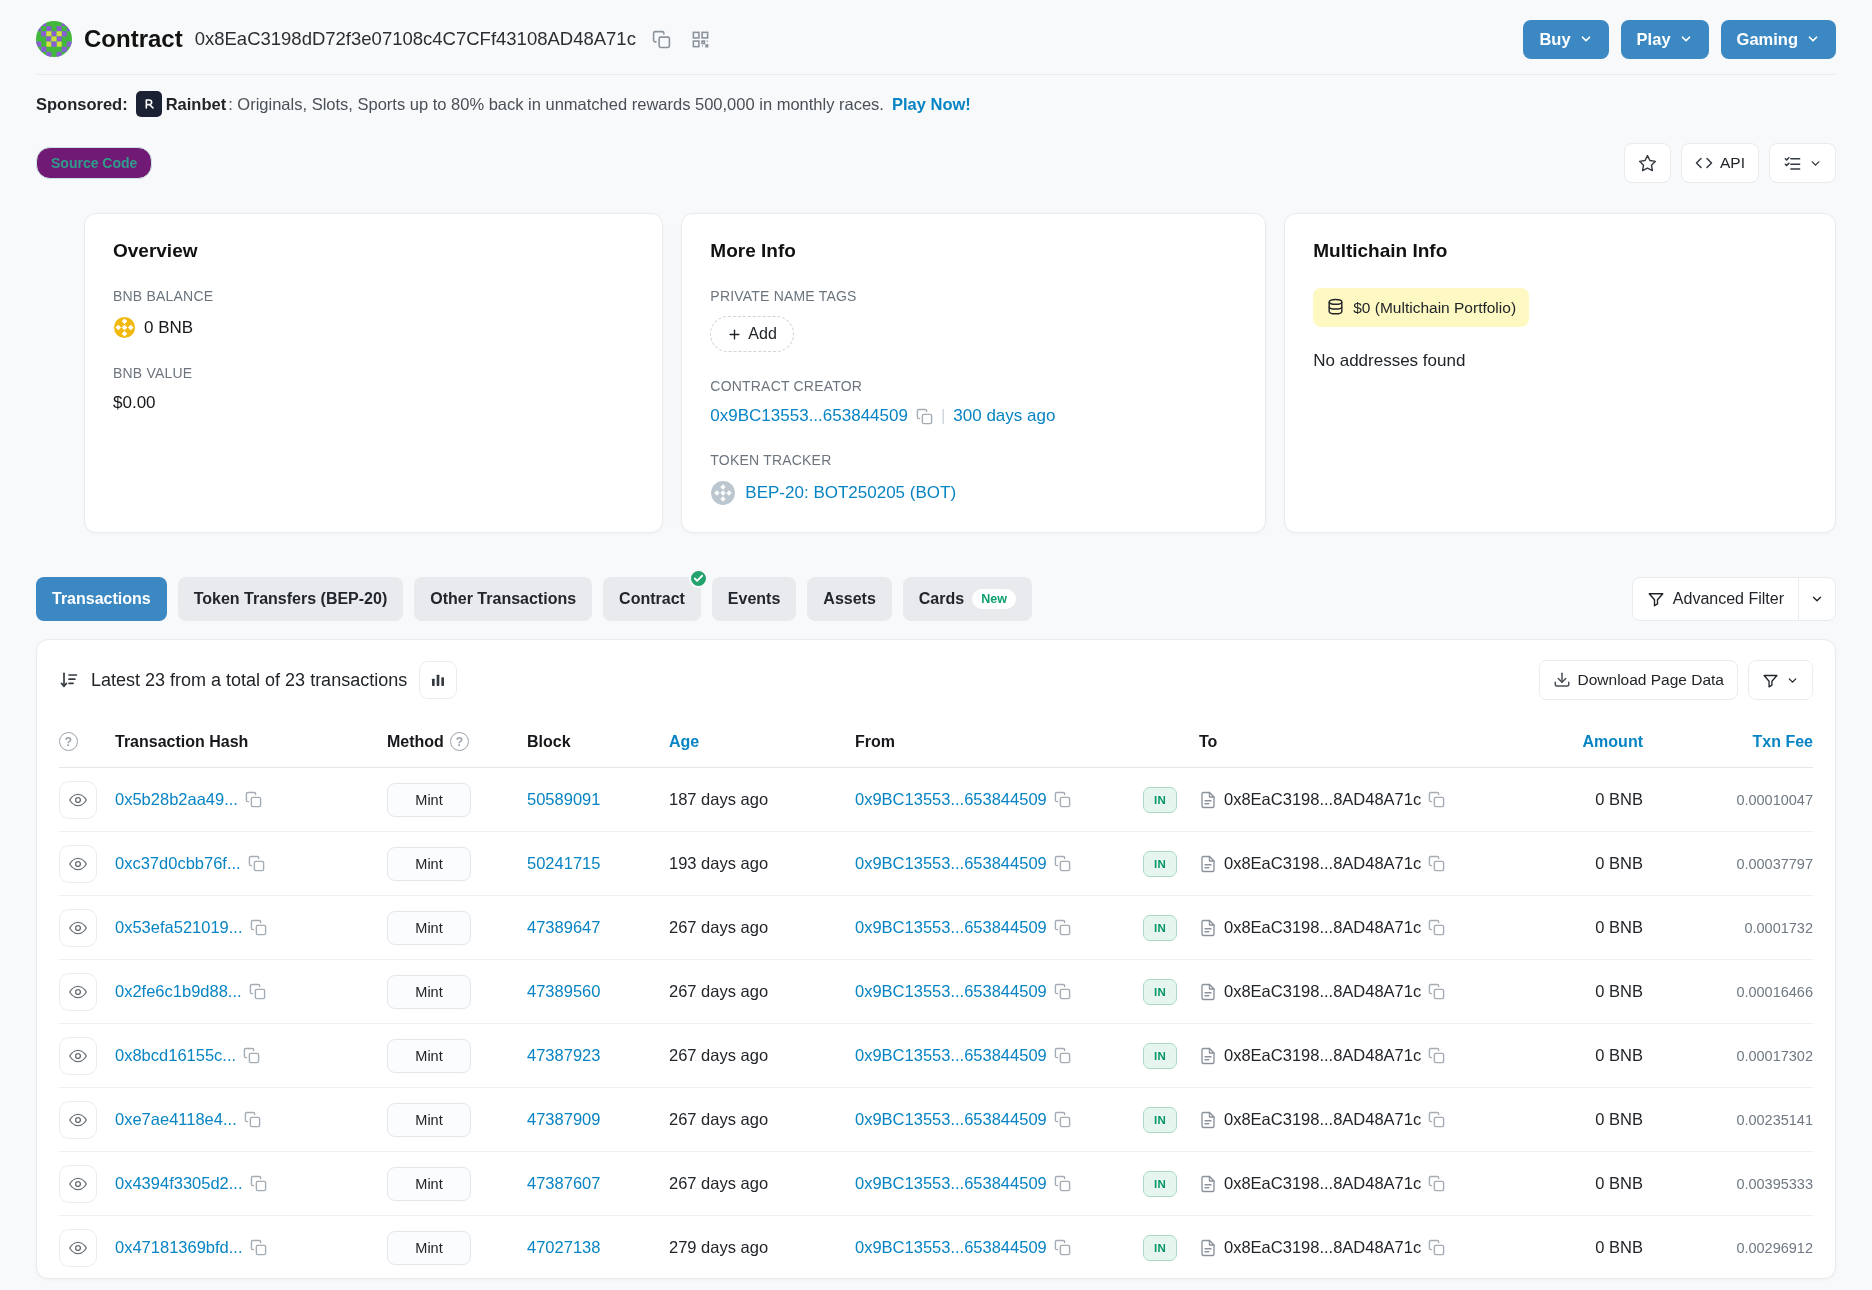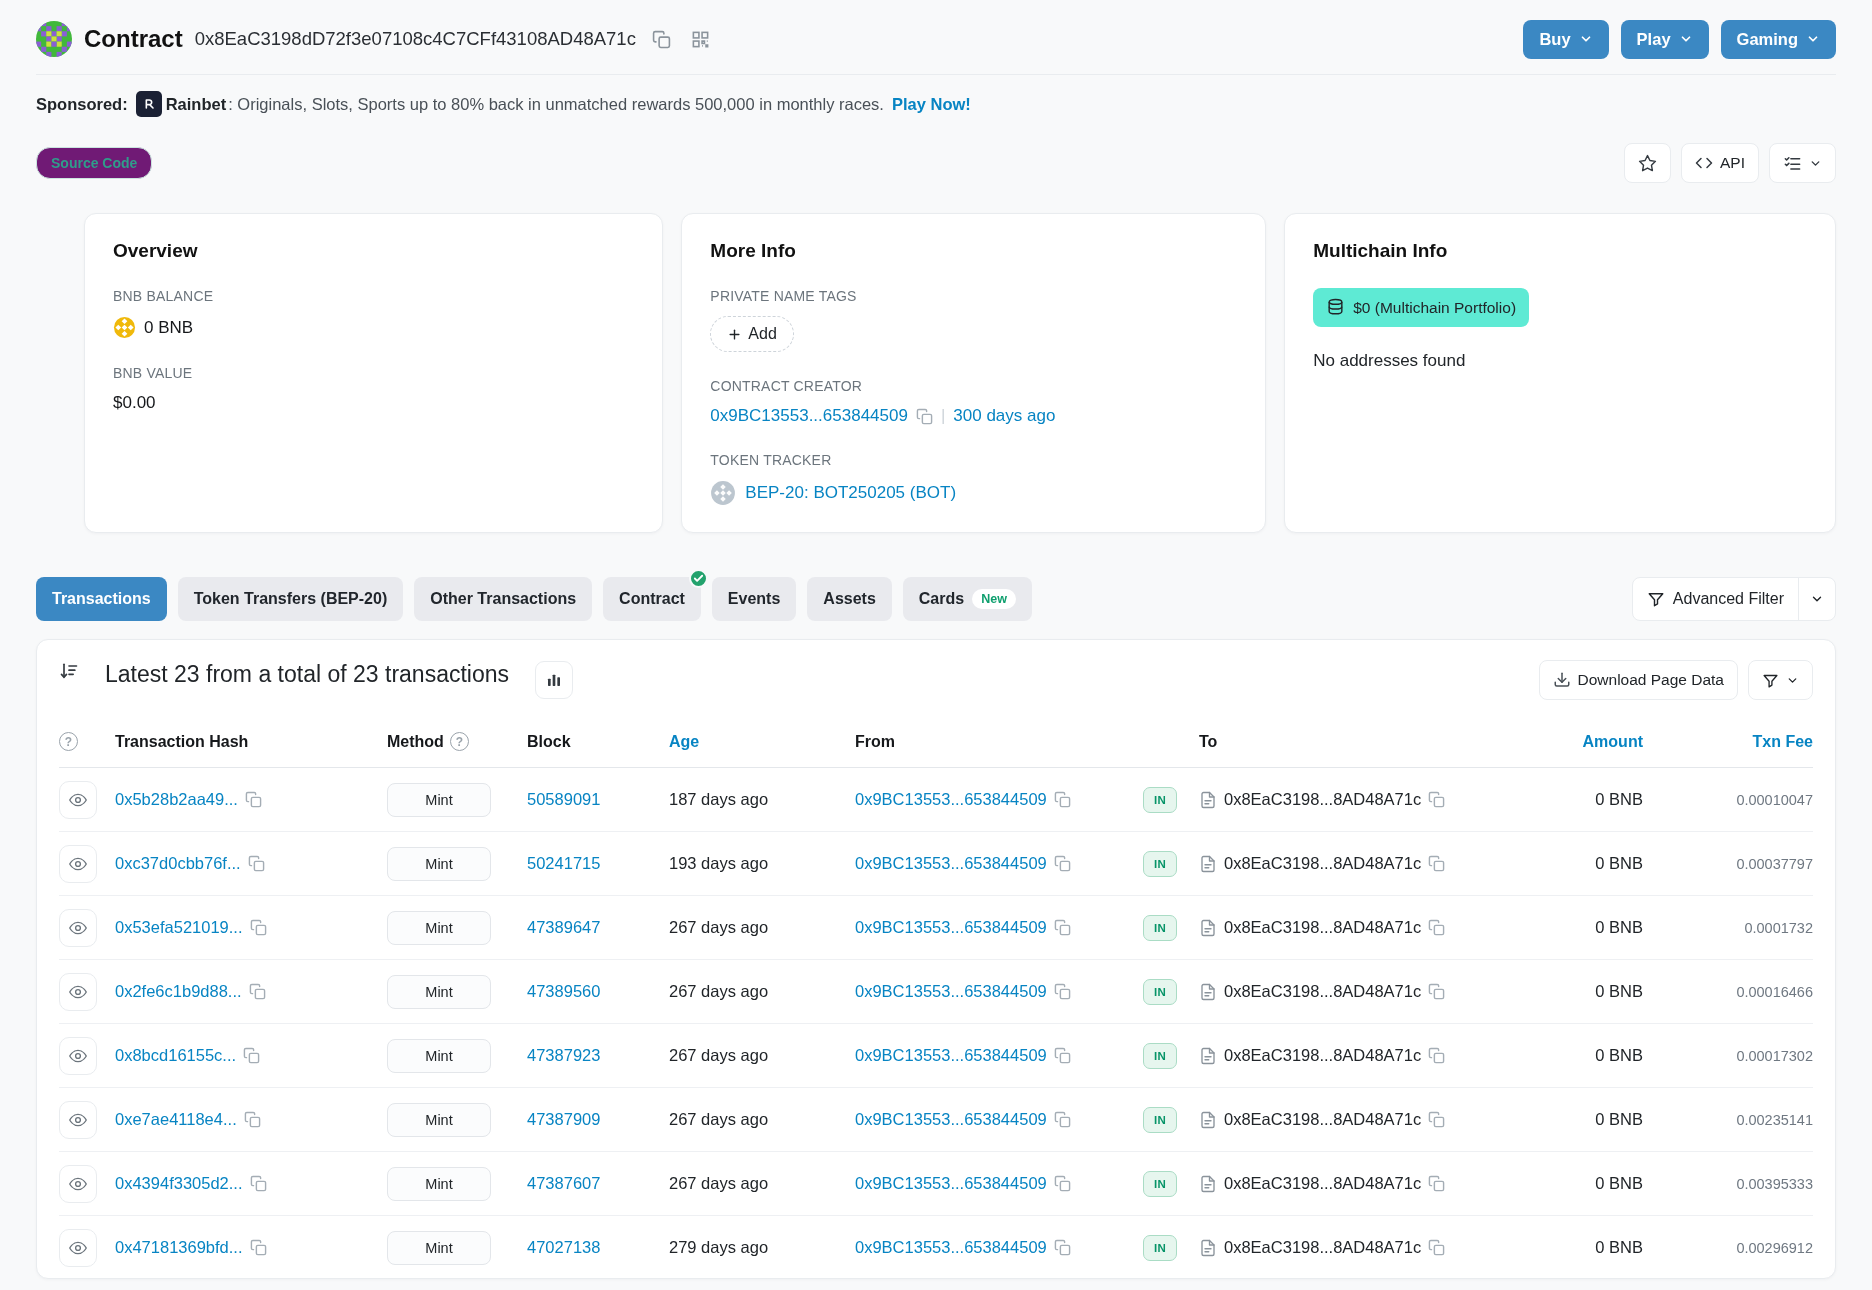--- a/index.html
+++ b/index.html
@@ -61,21 +61,21 @@
   .add-pill {
     display:inline-flex; align-items:center; gap:6px; border:1px dashed #ced4da; border-radius:18px;
     background:#fff; padding:8px 16px; font-size:16px; color:#212529; cursor:pointer; margin-bottom:26px;
     font-family:"Liberation Sans", sans-serif;
   }
   .link { color:#0784c3; text-decoration:none; cursor:pointer; }
   .creator-row { display:flex; align-items:center; gap:8px; font-size:17px; margin-bottom:26px; }
   .sep { color:#ced4da; }
   .token-row { display:flex; align-items:center; gap:9px; font-size:17px; }
   .portfolio-pill {
-    display:inline-flex; align-items:center; gap:8px; background:#5eead4; border:none; border-radius:8px;
+    display:inline-flex; align-items:center; gap:8px; background:#fef9c3; border:none; border-radius:8px;
     padding:10px 13px; font-size:15.5px; color:#212529; cursor:pointer; margin-bottom:24px;
     font-family:"Liberation Sans", sans-serif;
   }
   .empty-msg { font-size:17px; color:#212529; }
 
   
   .tabs-row { display:flex; align-items:flex-end; justify-content:space-between; margin-top:44px; }
   .tabs { display:flex; gap:11px; }
   .tab {
     position:relative; background:#e9eaee; border:none; border-radius:8px; padding:12px 16px;
@@ -93,21 +93,21 @@
   }
   .adv-left { display:flex; align-items:center; gap:8px; padding:0 14px; height:42px; font-size:16px; color:#212529; }
   .adv-right { display:flex; align-items:center; padding:0 11px; border-left:1px solid #e9ecef; color:#212529; }
 
   
   .table-card {
     background:#fff; border:1px solid #e9ecef; border-radius:12px; margin-top:18px;
     box-shadow:0 1px 3px rgba(16,24,40,.04); padding:20px 22px 0 22px; height:640px; overflow:hidden;
   }
   .table-head-row { display:flex; align-items:center; justify-content:space-between; }
-  .summary { display:flex; align-items:flex-start; gap:26px; font-size:23px; color:#212529; }
+  .summary { display:flex; align-items:center; gap:12px; font-size:18px; color:#212529; }
   .chart-btn { background:#fff; border:1px solid #e9ecef; border-radius:9px; width:38px; height:38px; display:inline-flex; align-items:center; justify-content:center; cursor:pointer; color:#343a40; }
   .table-head-actions { display:flex; gap:10px; }
 
   .tbl { margin-top:16px; }
   .tr { display:flex; align-items:center; height:64px; border-bottom:1px solid #eef0f3; }
   .thead { height:52px; border-bottom:1px solid #e4e7eb; font-weight:bold; font-size:16px; color:#16181b; }
   .thead .th { display:flex; align-items:center; gap:6px; }
   .td, .th { display:flex; align-items:center; gap:7px; }
   .c-eye { width:56px; }
   .c-hash { width:272px; }
@@ -117,21 +117,21 @@
   .c-from { width:288px; }
   .c-dir { width:56px; }
   .c-to { width:336px; }
   .c-amount { flex:1; justify-content:flex-end; }
   .c-fee { width:170px; justify-content:flex-end; }
   .th-link { color:#0784c3; cursor:pointer; text-decoration:none; }
   .eye-btn { width:38px; height:38px; border-radius:10px; border:1px solid #e9ecef; background:#fff; color:#6c757d; display:flex; align-items:center; justify-content:center; cursor:pointer; }
   .hash-link, .block-link, .from-link { color:#0784c3; text-decoration:none; font-size:16.5px; cursor:pointer; }
   .copy-btn { color:#a4adb5; cursor:pointer; display:inline-flex; }
   .method-pill {
-    display:inline-block; width:104px; text-align:center; background:#fbfcfd; border:1px solid #e3e6ea;
+    display:inline-block; width:84px; text-align:center; background:#fbfcfd; border:1px solid #e3e6ea;
     border-radius:8px; padding:8px 0; font-size:14.5px; color:#212529; cursor:pointer;
   }
   .age-text { font-size:16.5px; color:#212529; }
   .in-badge {
     display:inline-block; background:#e6f6ee; border:1px solid #aadcc5; color:#079468;
     font-size:11.5px; font-weight:bold; border-radius:7px; padding:6px 10px; letter-spacing:.3px;
   }
   .to-text { font-size:16.5px; color:#212529; }
   .amount-text { font-size:16.5px; color:#212529; }
   .fee-text { font-size:14.5px; color:#6f7882; }

